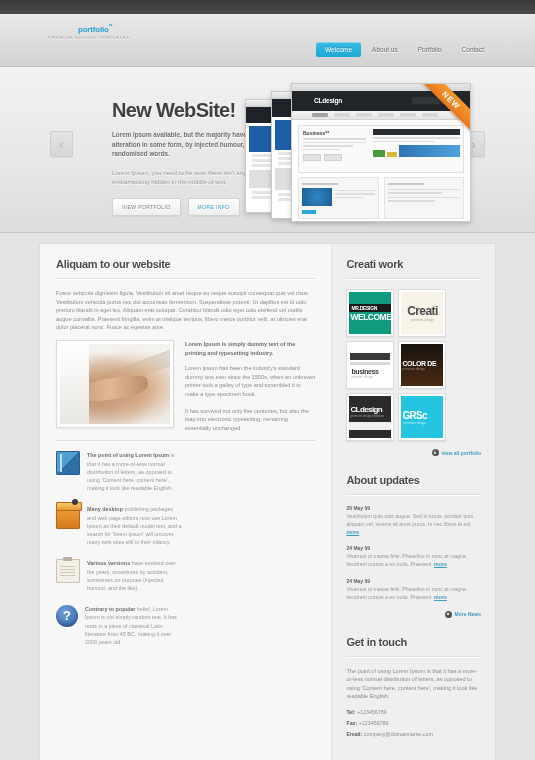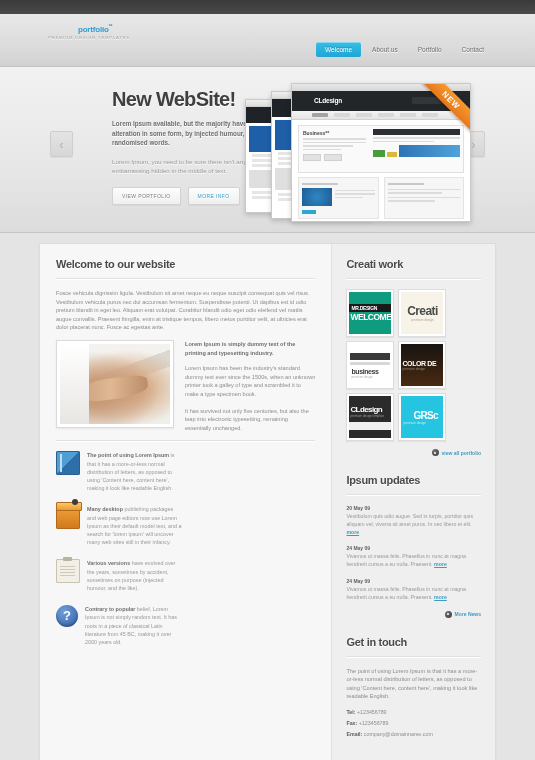--- a/index.html
+++ b/index.html
@@ -52,21 +52,21 @@
   
   .hero{
     height:165px;position:relative;overflow:hidden;
     background:linear-gradient(#f2f2f2,#e7e7e7 60%,#dcdcdc);
     border-bottom:1px solid #c6c6c6;
   }
   .hero-inner{position:relative;width:455px;margin:0 auto;height:100%;}
   .hero-text{position:absolute;left:72px;top:22px;width:175px;}
   .hero-title{
     font-size:20px;font-weight:bold;color:#3f3f3f;letter-spacing:-.7px;
-    line-height:20px;text-shadow:0 1px 0 #fff;
+    line-height:20px;text-shadow:0 1px 0 #fff;margin-top:11px;
   }
   .hero-lead{
     margin-top:10px;font-size:6.3px;font-weight:bold;color:#6e6e6e;
     line-height:9.5px;text-shadow:0 1px 0 #fff;
   }
   .hero-sub{
     margin-top:9px;font-size:6.2px;color:#989898;line-height:9.5px;
     text-shadow:0 1px 0 #fff;
   }
   .hero-btns{margin-top:11px;display:flex;gap:7px;}
@@ -232,21 +232,21 @@
   .t3 .big{color:#3a3a3a;font-size:7px;font-weight:bold;padding-left:2px;letter-spacing:-.4px;}
   .t3 .sm{color:#b5b5b5;font-size:3px;padding-left:2px;}
   .t4{background:linear-gradient(#171310,#4a2a12);}
   .t4 .big{color:#fff;font-size:7px;font-weight:bold;padding-left:1px;letter-spacing:-.4px;}
   .t4 .sm{color:#a08a6a;font-size:3.2px;padding-left:1px;}
   .t5{background:#2b2b2b;}
   .t5 .big{color:#fff;font-size:8px;font-weight:bold;padding-left:1px;letter-spacing:-.6px;}
   .t5 .sm{color:#9a9a9a;font-size:3px;padding-left:1px;}
   .t5 .btm{height:8px;background:#efefef;margin-top:4px;}
   .t6{background:#25c4e0;}
-  .t6 .big{color:#fff;font-size:10px;font-weight:bold;padding-left:12px;letter-spacing:-.7px;}
+  .t6 .big{color:#fff;font-size:10px;font-weight:bold;padding-left:1px;letter-spacing:-.7px;}
   .t6 .sm{color:#bdeef7;font-size:3.2px;padding-left:2px;}
 
   .side-link{
     display:flex;align-items:center;justify-content:flex-end;gap:3px;
     margin-top:8px;font-size:5px;font-weight:bold;color:#3d9cc4;text-decoration:none;
   }
   .bullet{
     width:7px;height:7px;border-radius:50%;
     background:radial-gradient(circle at 35% 30%,#6f6f6f,#3a3a3a);
     display:inline-block;position:relative;flex:none;
@@ -389,21 +389,21 @@
           </div>
         </div>
       </div>
     </div>
   </div>
 
   <div class="content-wrap">
     <div class="content">
 
       <div class="main-col">
-        <h2 class="sec">Welcome to our website</h2>
+        <h2 class="sec">Aliquam to our website</h2>
         <div class="rule"></div>
         <p class="body">Fusce vehicula dignissim ligula. Vestibulum sit amet neque eu neque suscipit consequat quis vel risus. Vestibulum vehicula purus nec dui accumsan fermentum. Suspendisse potenti. Ut dapibus est id odio pretium blandit in eget leo. Aliquam erat volutpat. Curabitur blandit odio eget odio eleifend vel mattis augue convallis. Praesent fringilla, enim at tristique tempus, libero metus porttitor velit, at ultricies erat dolor placerat nunc. Fusce ac egestas ante.</p>
 
         <div class="media">
           <div class="photo">
             <div class="photo-in"></div>
           </div>
           <div class="media-txt">
             <p class="lead">Lorem Ipsum is simply dummy text of the printing and typesetting industry.</p>
             <p class="body">Lorem Ipsum has been the industry's standard dummy text ever since the 1500s, when an unknown printer took a galley of type and scrambled it to make a type specimen book.</p>
@@ -477,21 +477,21 @@
               <div class="sm">premium design</div>
             </div>
           </div>
         </div>
 
         <a href="#" class="side-link">
           <span class="bullet"></span>
           <span>view all portfolio</span>
         </a>
 
-        <h2 class="sec sec2">Ipsum updates</h2>
+        <h2 class="sec sec2">About updates</h2>
         <div class="rule"></div>
 
         <div class="update">
           <div class="u-date">20 May 09</div>
           <div class="u-txt"><span>Vestibulum quis odio augue. Sed in turpis, porttitor quis aliquam vel, viverra sit amet purus. In nec libero et elit. </span><a href="#" class="u-more">more</a></div>
         </div>
         <div class="update">
           <div class="u-date">24 May 09</div>
           <div class="u-txt"><span>Vivamus ut massa felis. Phasellus in nunc at magna hendrerit cursus a eu nulla. Praesent. </span><a href="#" class="u-more">more</a></div>
         </div>

